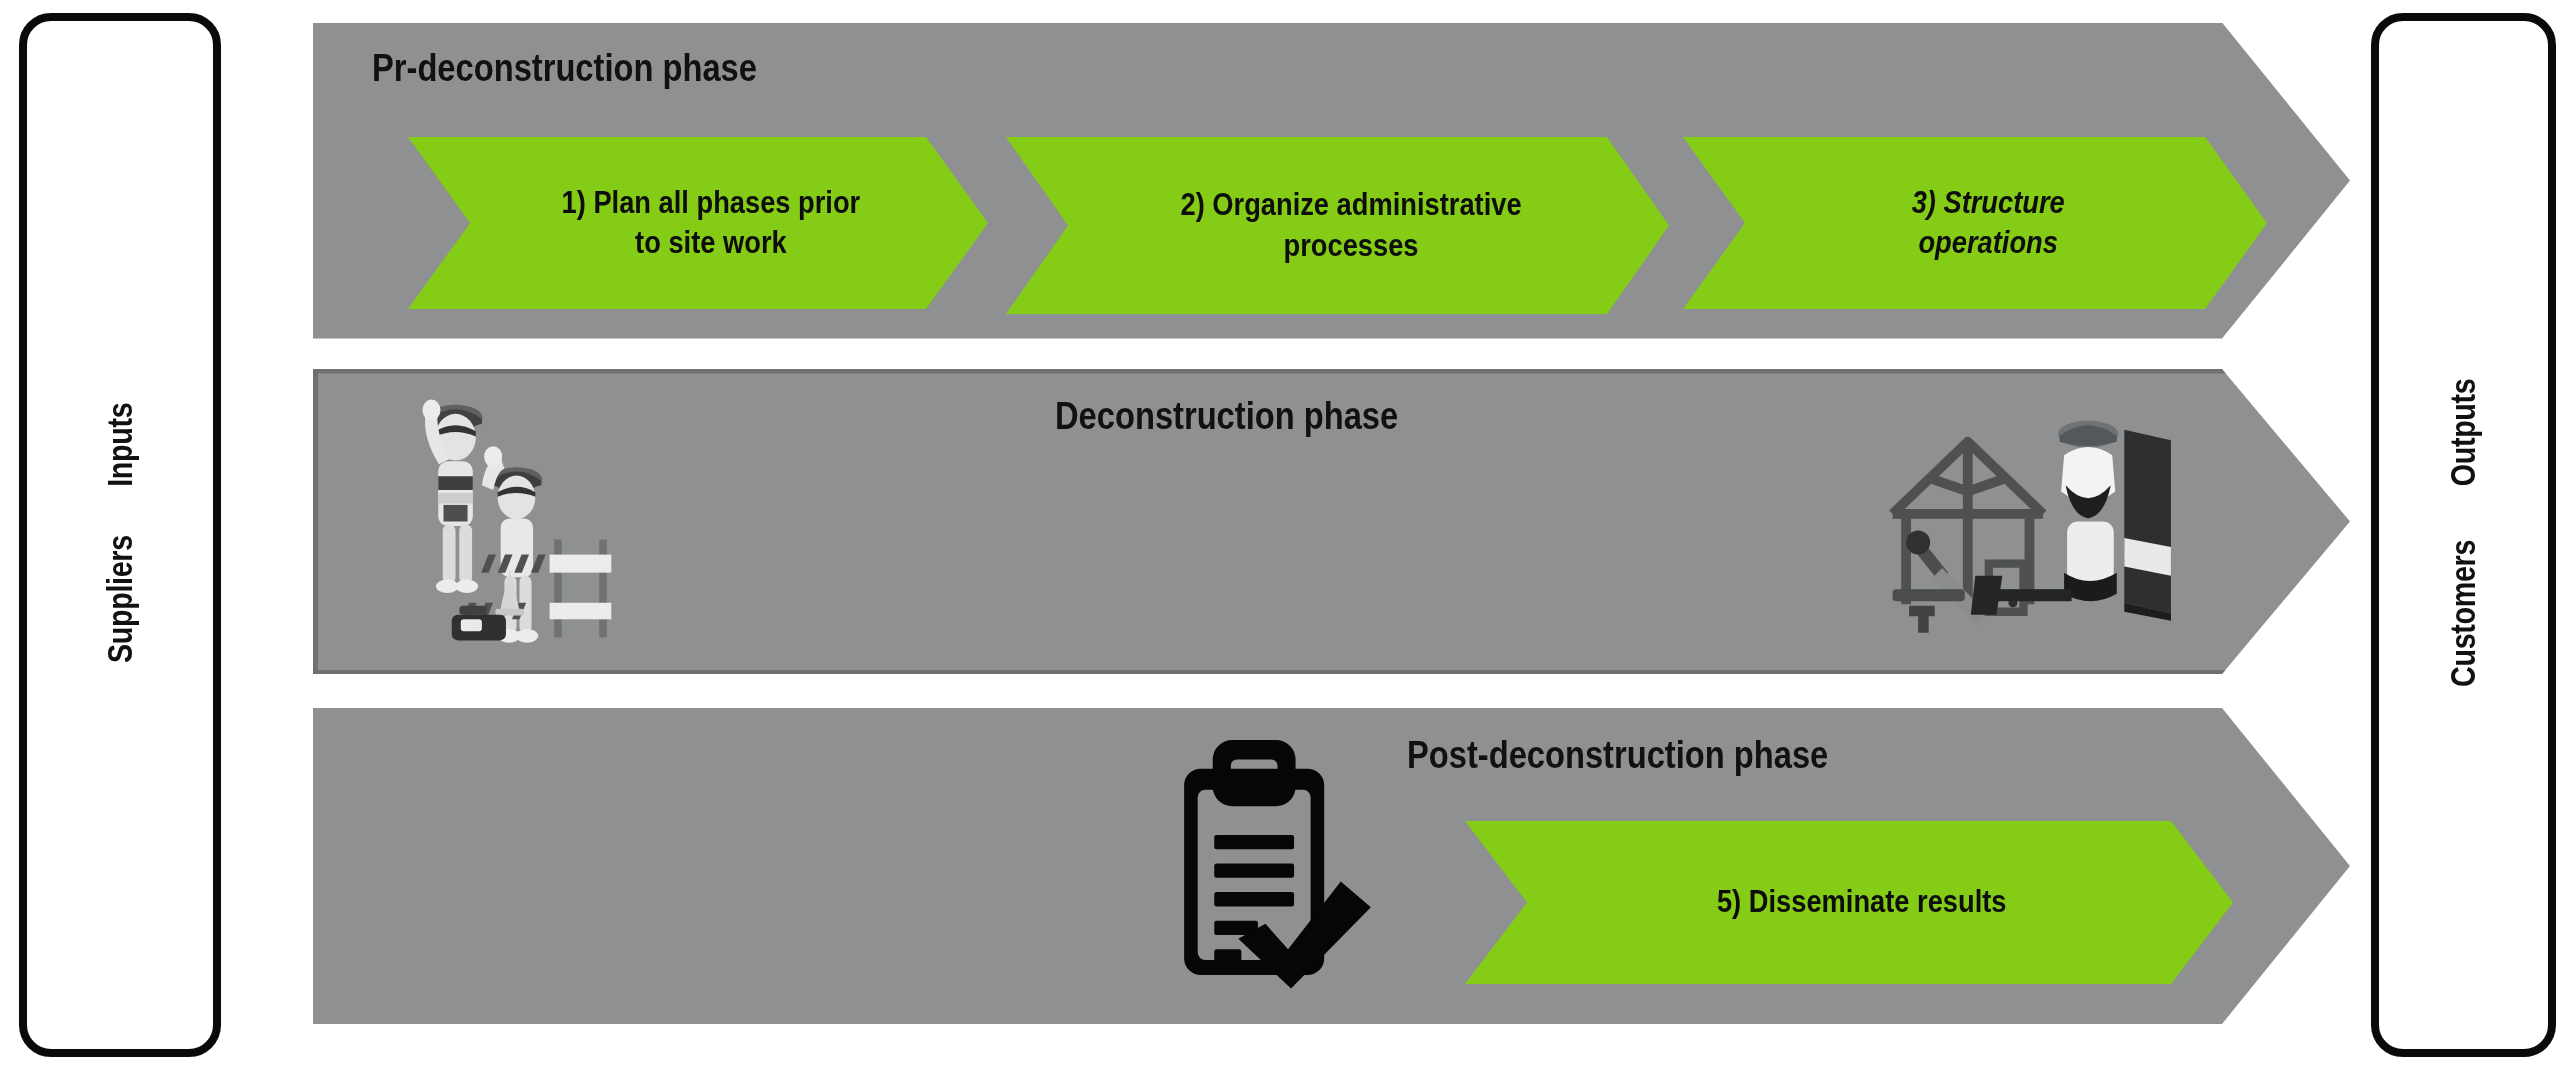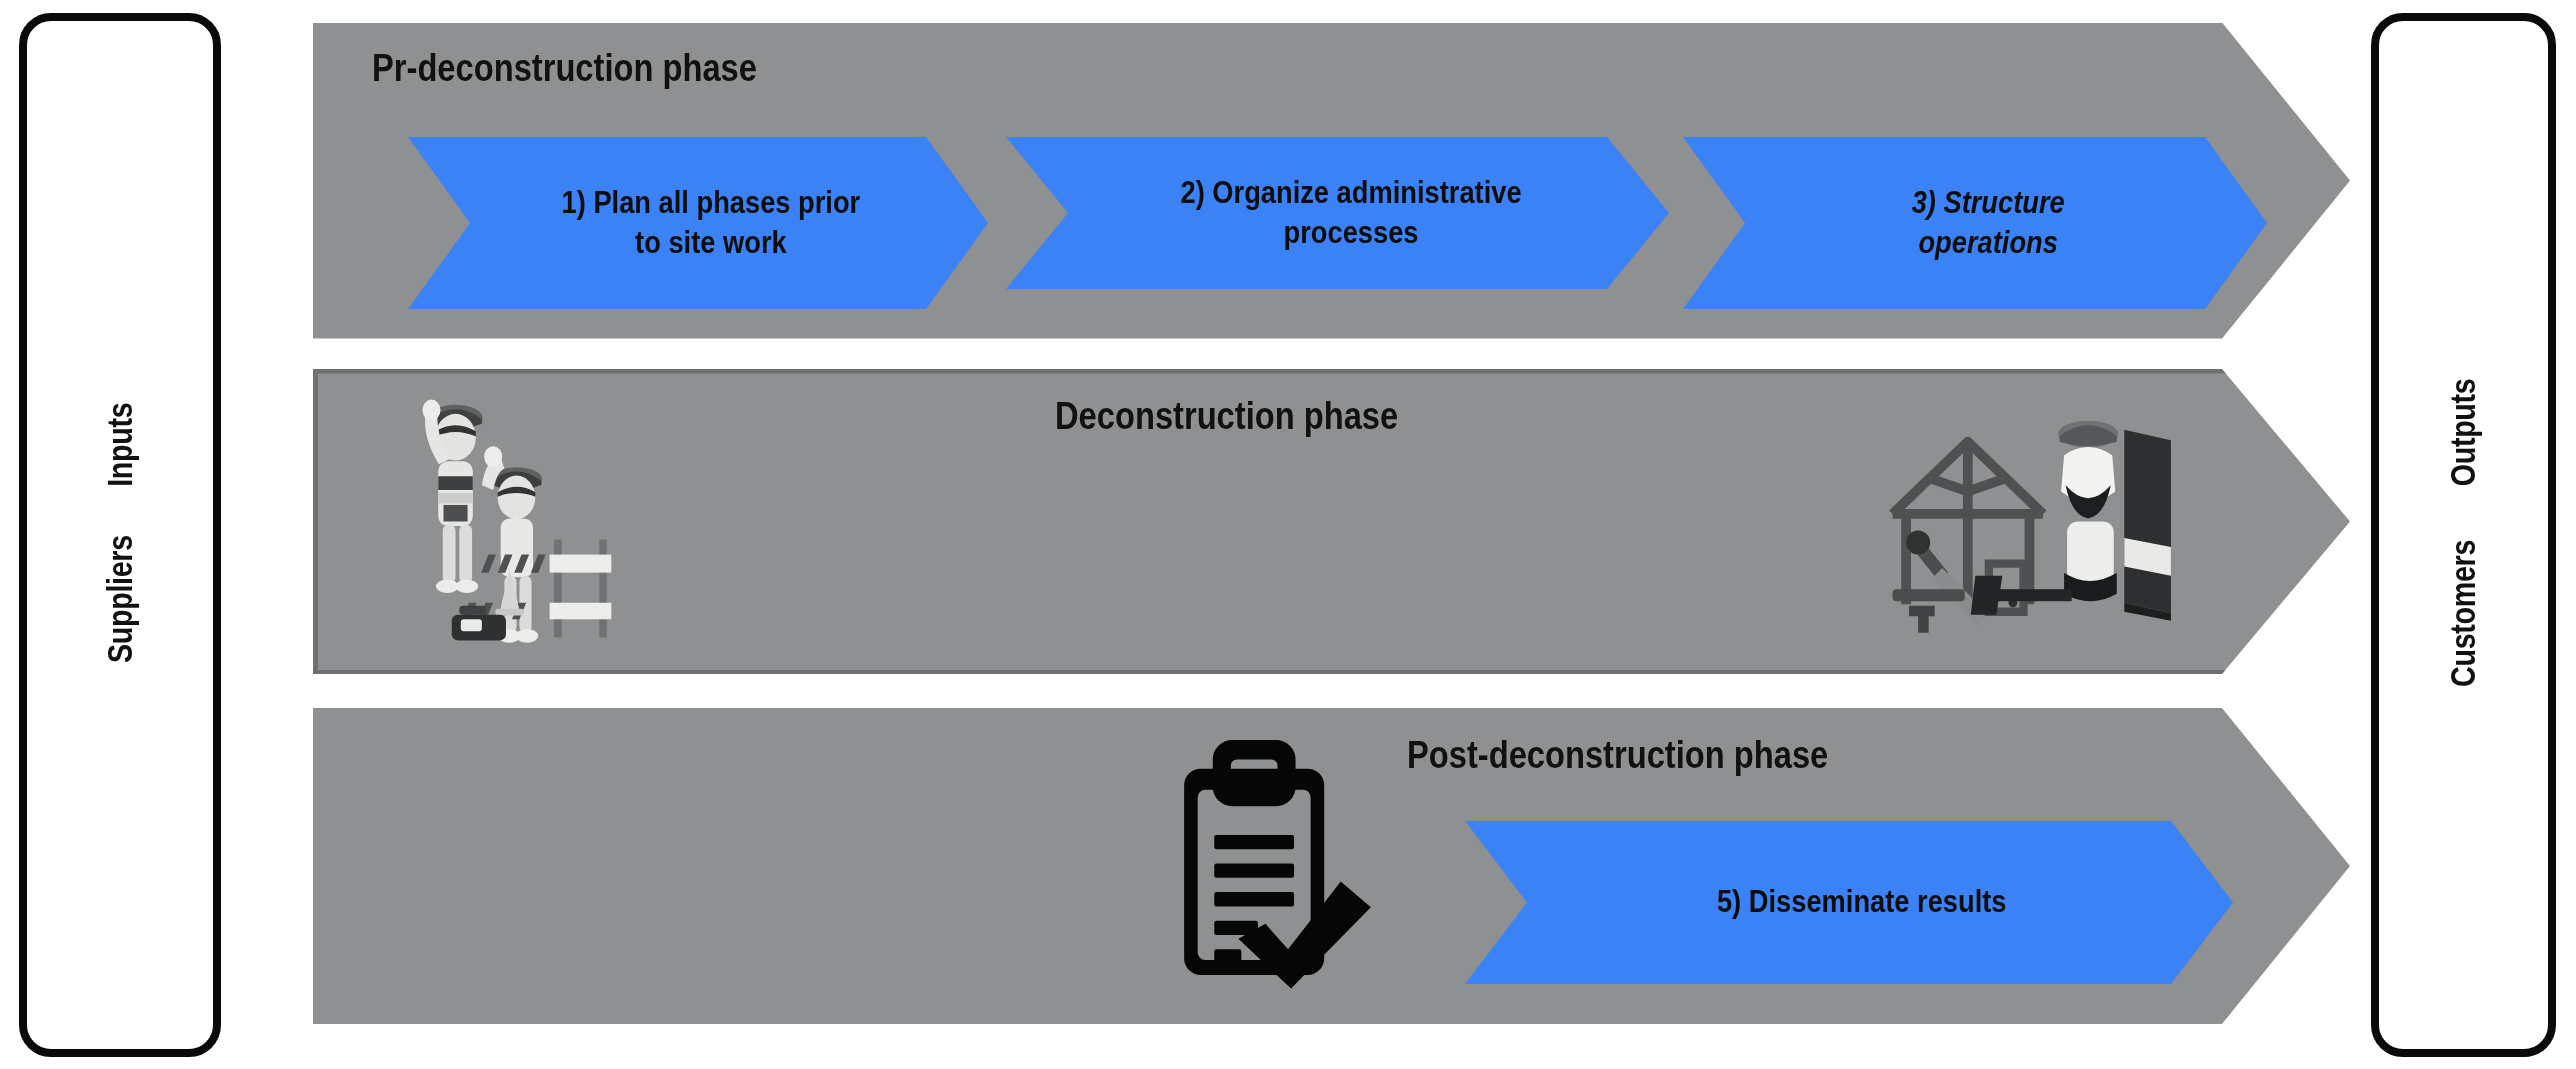--- a/index.html
+++ b/index.html
@@ -64,38 +64,38 @@
     transform:scaleX(0.86);
     transform-origin:left center;
   }
   #title-1{left:372px;top:47px;}
   #title-2{left:1055px;top:395px;}
   #title-3{left:1407px;top:734px;}
 
   
   .chev{
     position:absolute;
-    background:#3b82f6;
+    background:#84cc16;
     -webkit-clip-path:polygon(0 0, calc(100% - 62px) 0, 100% 50%, calc(100% - 62px) 100%, 0 100%, 62px 50%);
     clip-path:polygon(0 0, calc(100% - 62px) 0, 100% 50%, calc(100% - 62px) 100%, 0 100%, 62px 50%);
     display:flex;align-items:center;justify-content:center;
     text-align:center;
   }
   .chev-label{
     font-weight:bold;
     font-size:31px;
     line-height:1.30;
     color:#0d0d0d;
     padding:0 35px 0 65px;
     transform:scaleX(0.88);
     font-family:"Liberation Sans","DejaVu Sans",sans-serif;
   }
 
   #chev-1{left:408px;top:137px;width:580px;height:172px;}
-  #chev-2{left:1006px;top:137px;width:663px;height:152px;}
+  #chev-2{left:1006px;top:137px;width:663px;height:177px;}
   #chev-3{left:1683px;top:137px;width:584px;height:172px;font-style:italic;}
   #chev-4{left:998px;top:476px;width:625px;height:166px;}
   #chev-5{left:1465px;top:821px;width:768px;height:163px;}
 
   
   .illus{position:absolute;}
 
   
   #clipboard-icon{left:1166px;top:734px;width:226px;height:256px;}
 

